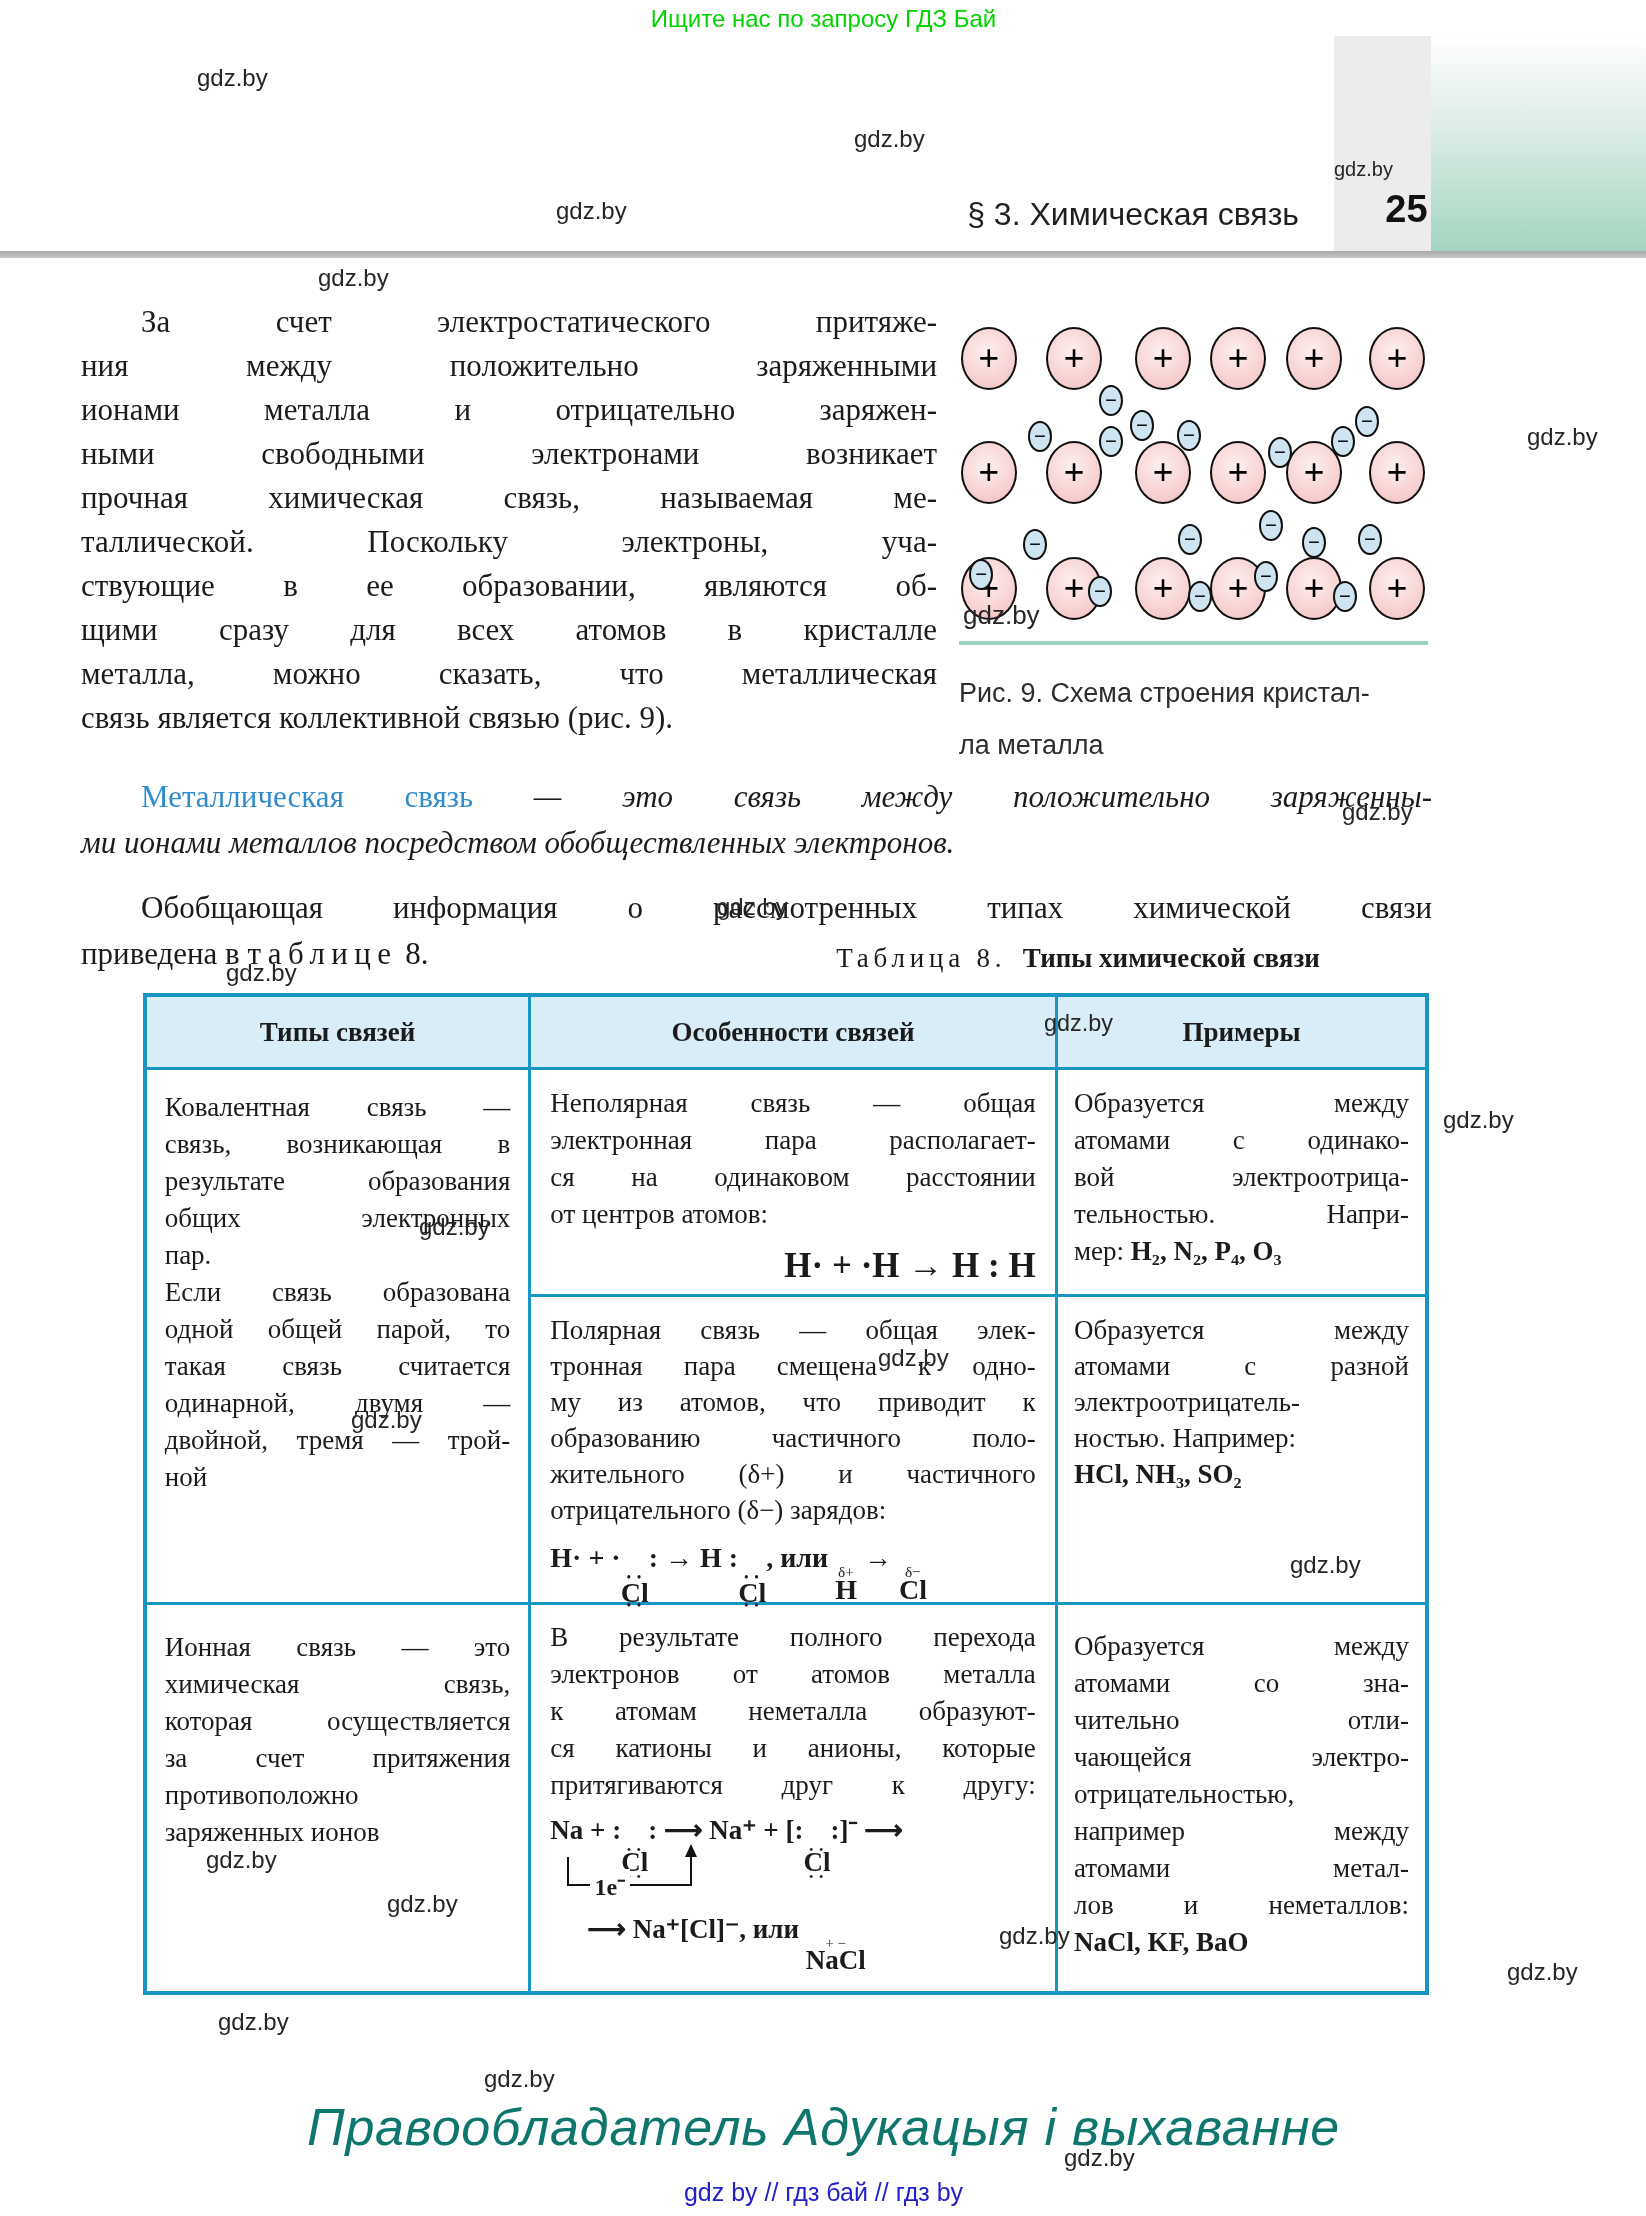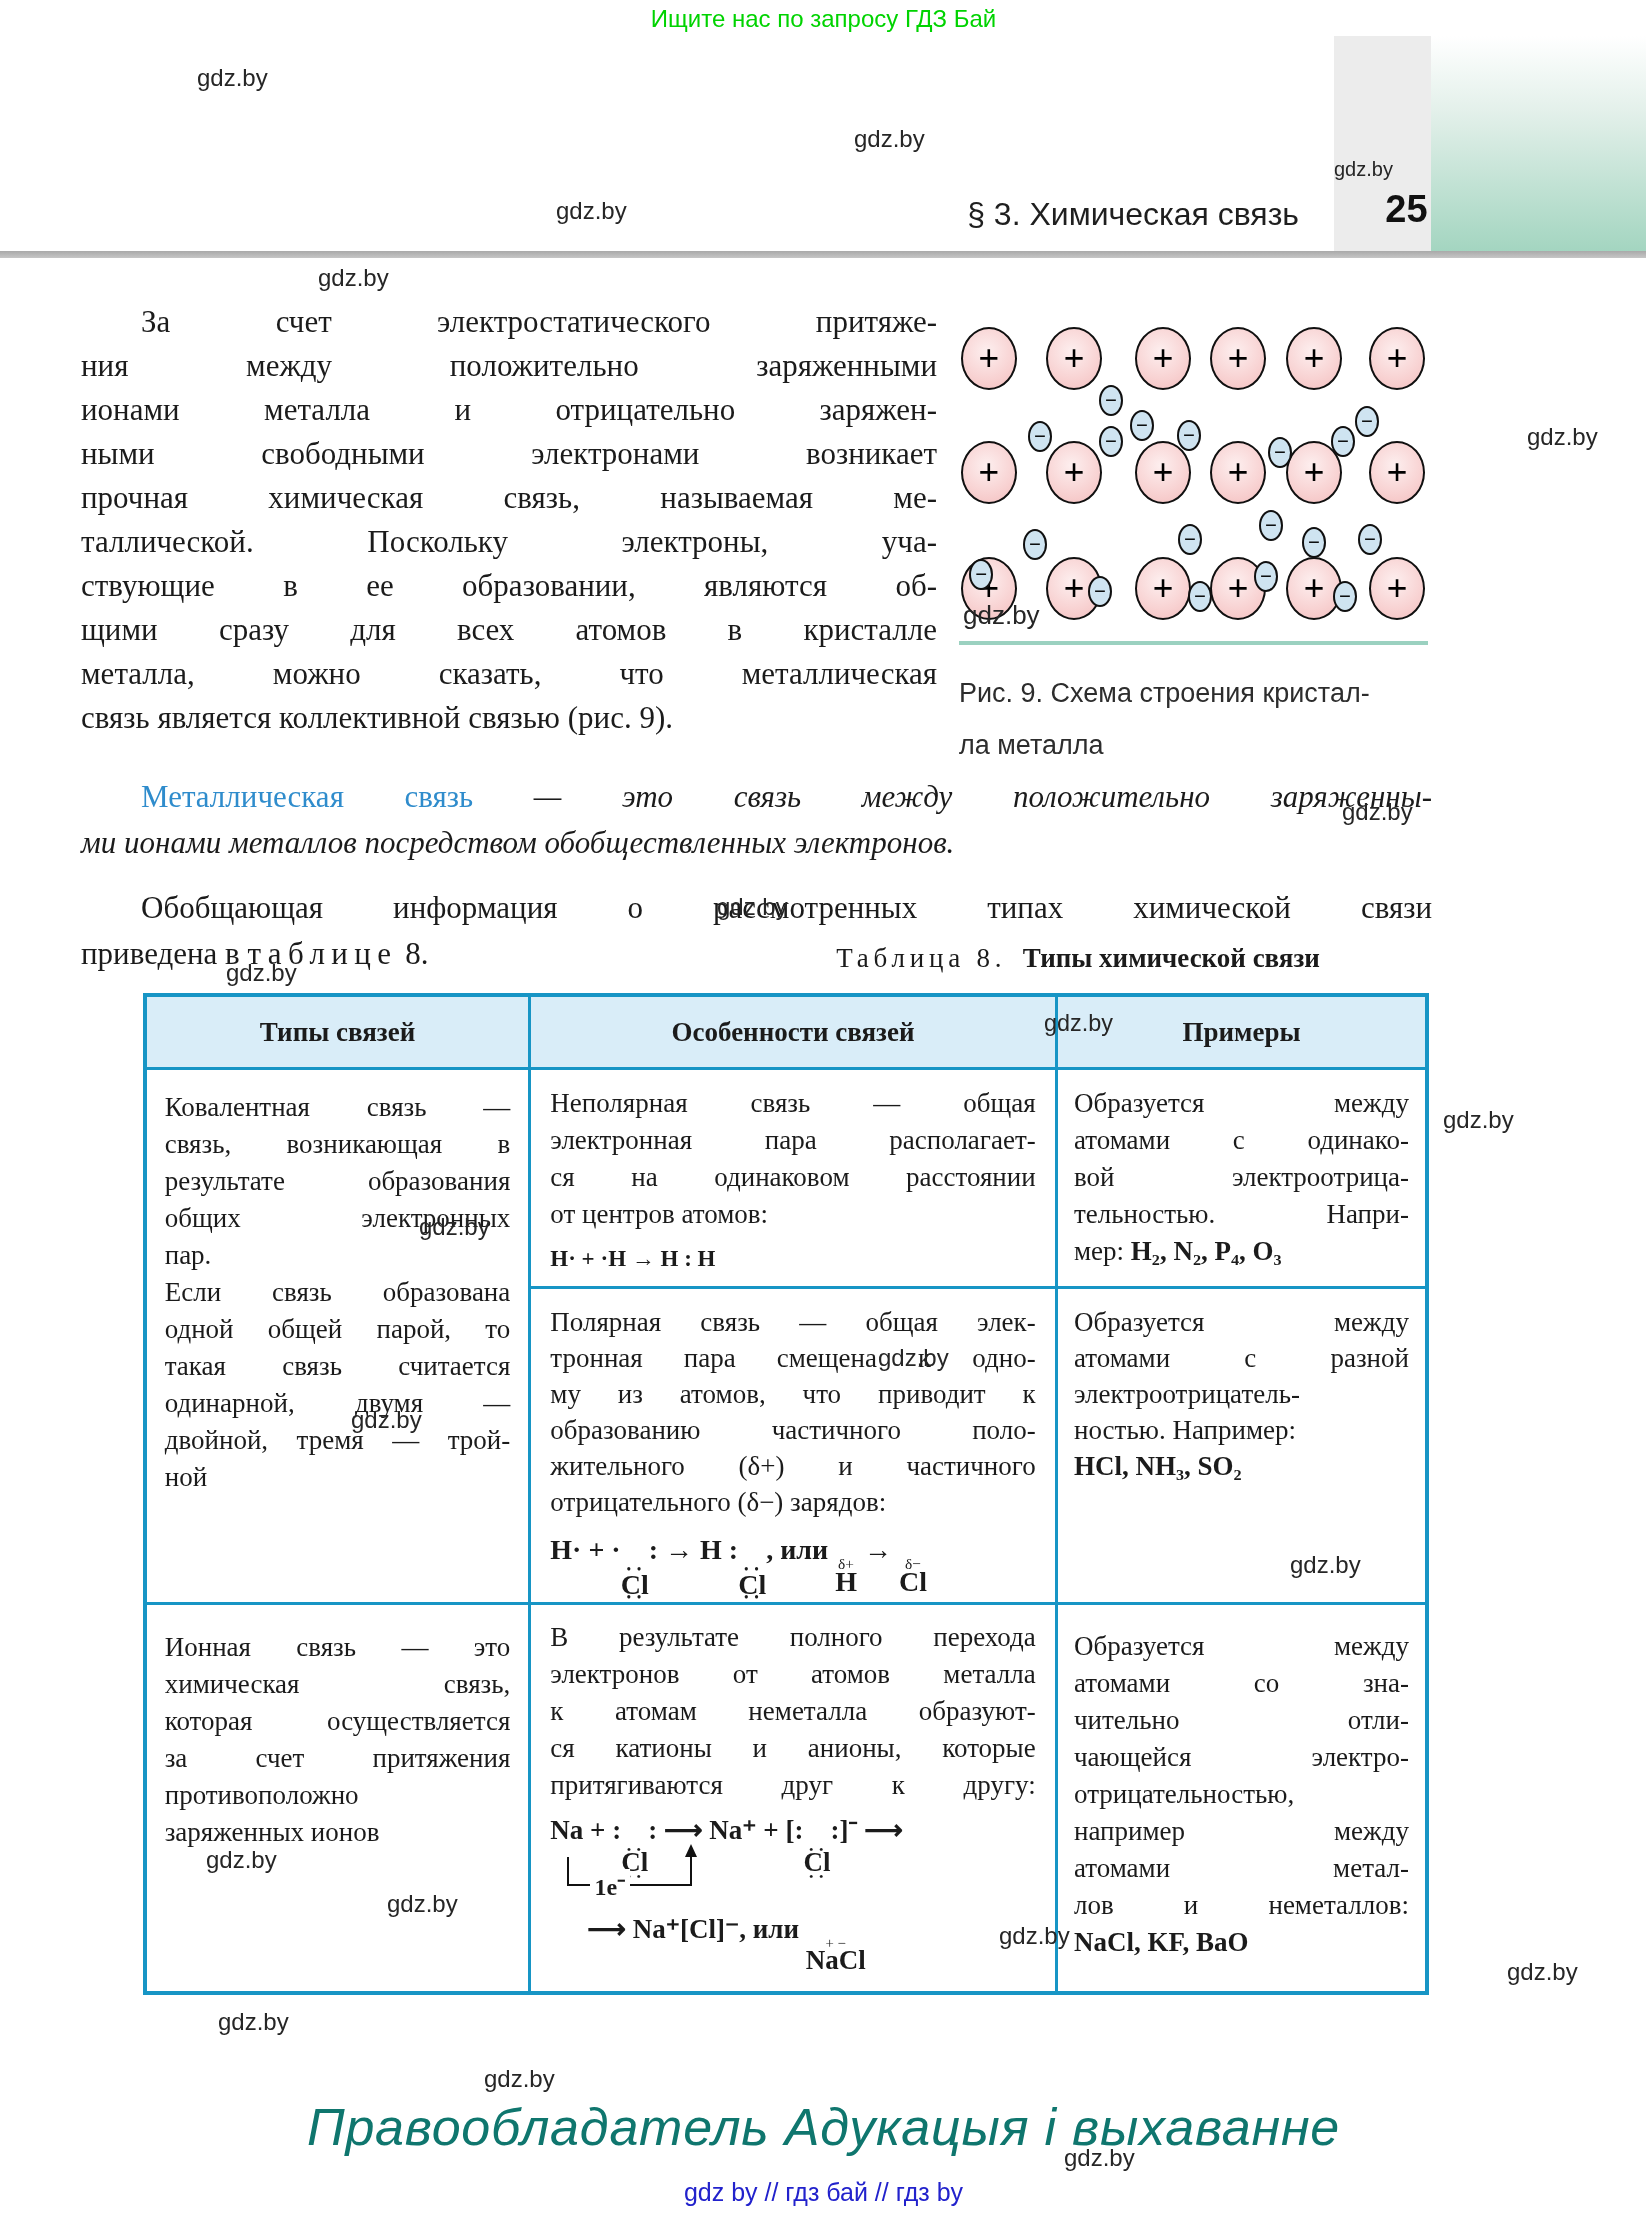--- a/index.html
+++ b/index.html
@@ -82,21 +82,21 @@
   .r1c1 { padding:19.3px 17.7px; }
   .r1right { flex:1; display:flex; flex-direction:column; }
   .r1a { display:flex; height:227px; border-bottom:3.2px solid #1795c5; box-sizing:border-box; }
   .r1b { display:flex; flex:1; }
   .c2pad { padding:14.5px 19.3px; }
   .c3pad { padding:14.5px 16px; }
   .cl  { text-align:justify; text-align-last:justify; line-height:37px; }
   .cll { text-align:left; line-height:37px; }
   .tight .cl, .tight .cll { line-height:36px; }
   .bold { font-weight:bold; }
-  .formula { font-weight:bold; font-size:23px; text-align:left; margin-top:13px; }
+  .formula { font-weight:bold; font-size:35px; text-align:right; margin-top:13px; }
   .polar-formula { font-weight:bold; font-size:28px; margin-top:14.5px; white-space:nowrap; }
   .lewis { display:inline-flex; flex-direction:column; align-items:center; vertical-align:-0.50em; line-height:0.62; }
   .lewis .ld { font-size:0.42em; letter-spacing:1.6px; line-height:0.9; }
   .stack { display:inline-flex; flex-direction:column; align-items:center; vertical-align:-0.35em; line-height:0.85; }
   .stack .st { font-size:0.55em; font-weight:normal; }
   .ion-block { position:relative; margin-top:6.4px; height:161px; font-weight:bold; font-size:27px; white-space:nowrap; }
   .ib-line1 { position:absolute; left:0; top:0; }
   .eloop {
     position:absolute; left:6.4px; top:47px; width:121px; height:27px;
     border-left:2.4px solid #111; border-right:2.4px solid #111; border-bottom:2.4px solid #111;margin-left:10px;

